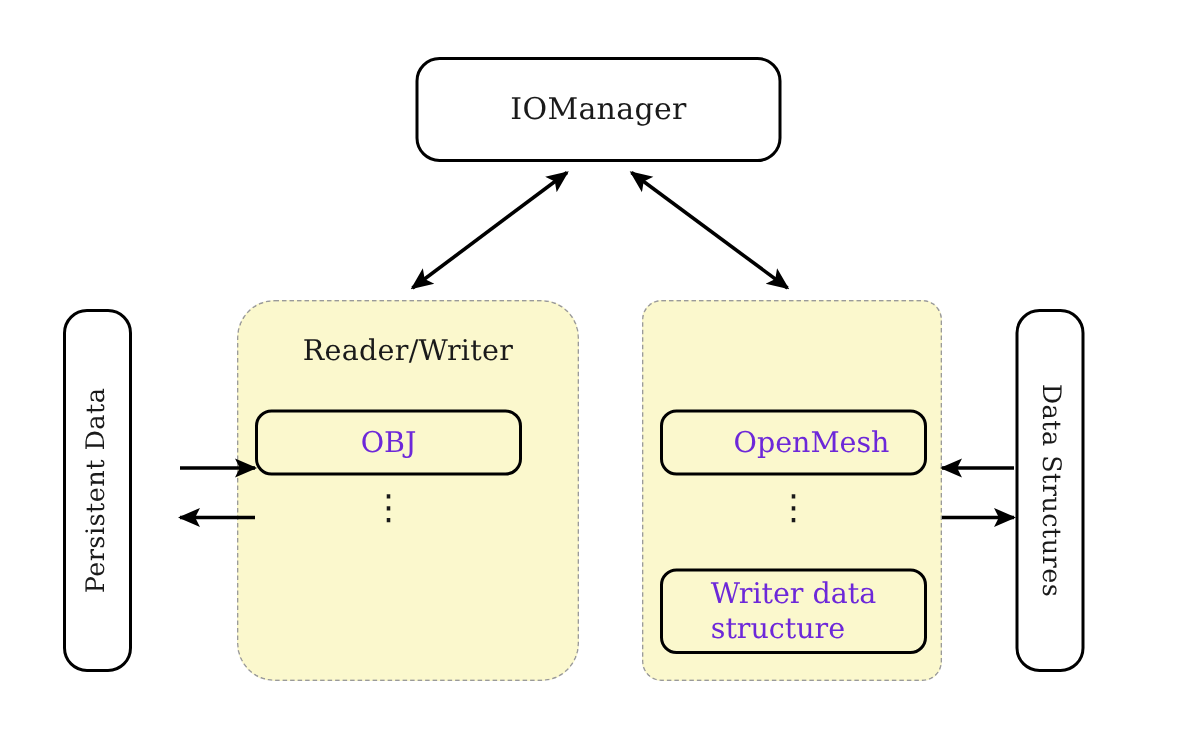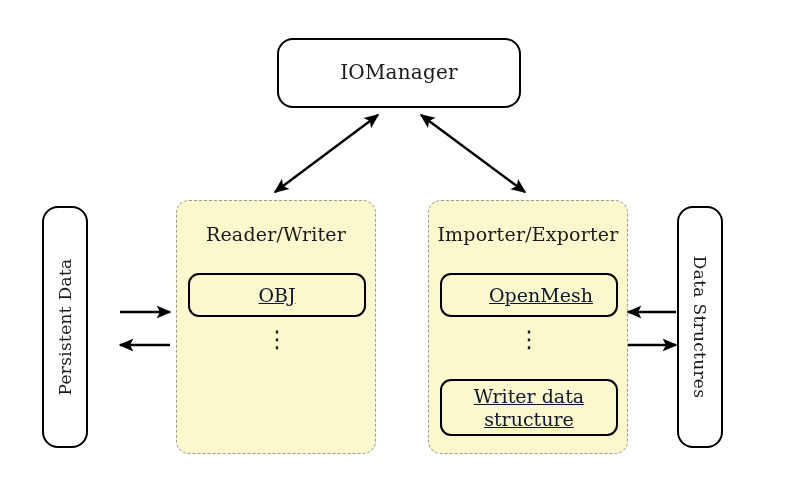--- a/index.html
+++ b/index.html
@@ -73,25 +73,23 @@
     box-sizing: border-box;
     border: 2.6px solid #000000;
     border-radius: 11px;
     background: #fbf8cd;
     display: flex;
     align-items: center;
     justify-content: center;
   }
   .inner-box .label {
     font-size: 19px;
-    color: #0f172a;
+    color: #6d28d9;
     line-height: 1.2;
-    text-align: center;
     white-space: pre-line;
-    text-decoration: underline;
   }
 
   
   .vdots {
     position: absolute;
     text-align: center;
     font-size: 23px;
     line-height: 0.9;
     color: #1a1a1a;
     letter-spacing: 0;
@@ -117,33 +115,32 @@
   </div>
 
   <div class="hard-box side-box" style="left:42px; top:206px; width:46px; height:242px;">
     <span class="label-rot rot-ccw">Persistent Data</span>
   </div>
 
   <div class="hard-box side-box" style="left:677px; top:206px; width:46px; height:242px;">
     <span class="label-rot rot-cw">Data Structures</span>
   </div>
 
-  <div class="panel" style="left:176px; top:200px; width:200px; height:254px;">
+  <div class="panel" style="left:158px; top:200px; width:228px; height:254px;border-radius:25px;">
     <div class="panel-title">Reader/Writer</div>
 
     <div class="inner-box" style="left:11px; top:72px; width:178px; height:44px;">
       <span class="label">OBJ</span>
     </div>
 
     <div class="vdots" style="left:0; top:128px; width:200px;">⋮</div>
 
   </div>
 
   <div class="panel" style="left:428px; top:200px; width:200px; height:254px;">
-    <div class="panel-title">Importer/Exporter</div>
 
     <div class="inner-box" style="left:11px; top:72px; width:178px; height:44px;padding-left:24px;">
       <span class="label">OpenMesh</span>
     </div>
 
     <div class="vdots" style="left:0; top:128px; width:200px;">⋮</div>
 
     <div class="inner-box" style="left:11px; top:178px; width:178px; height:57px;">
       <span class="label">Writer data
 structure</span>

